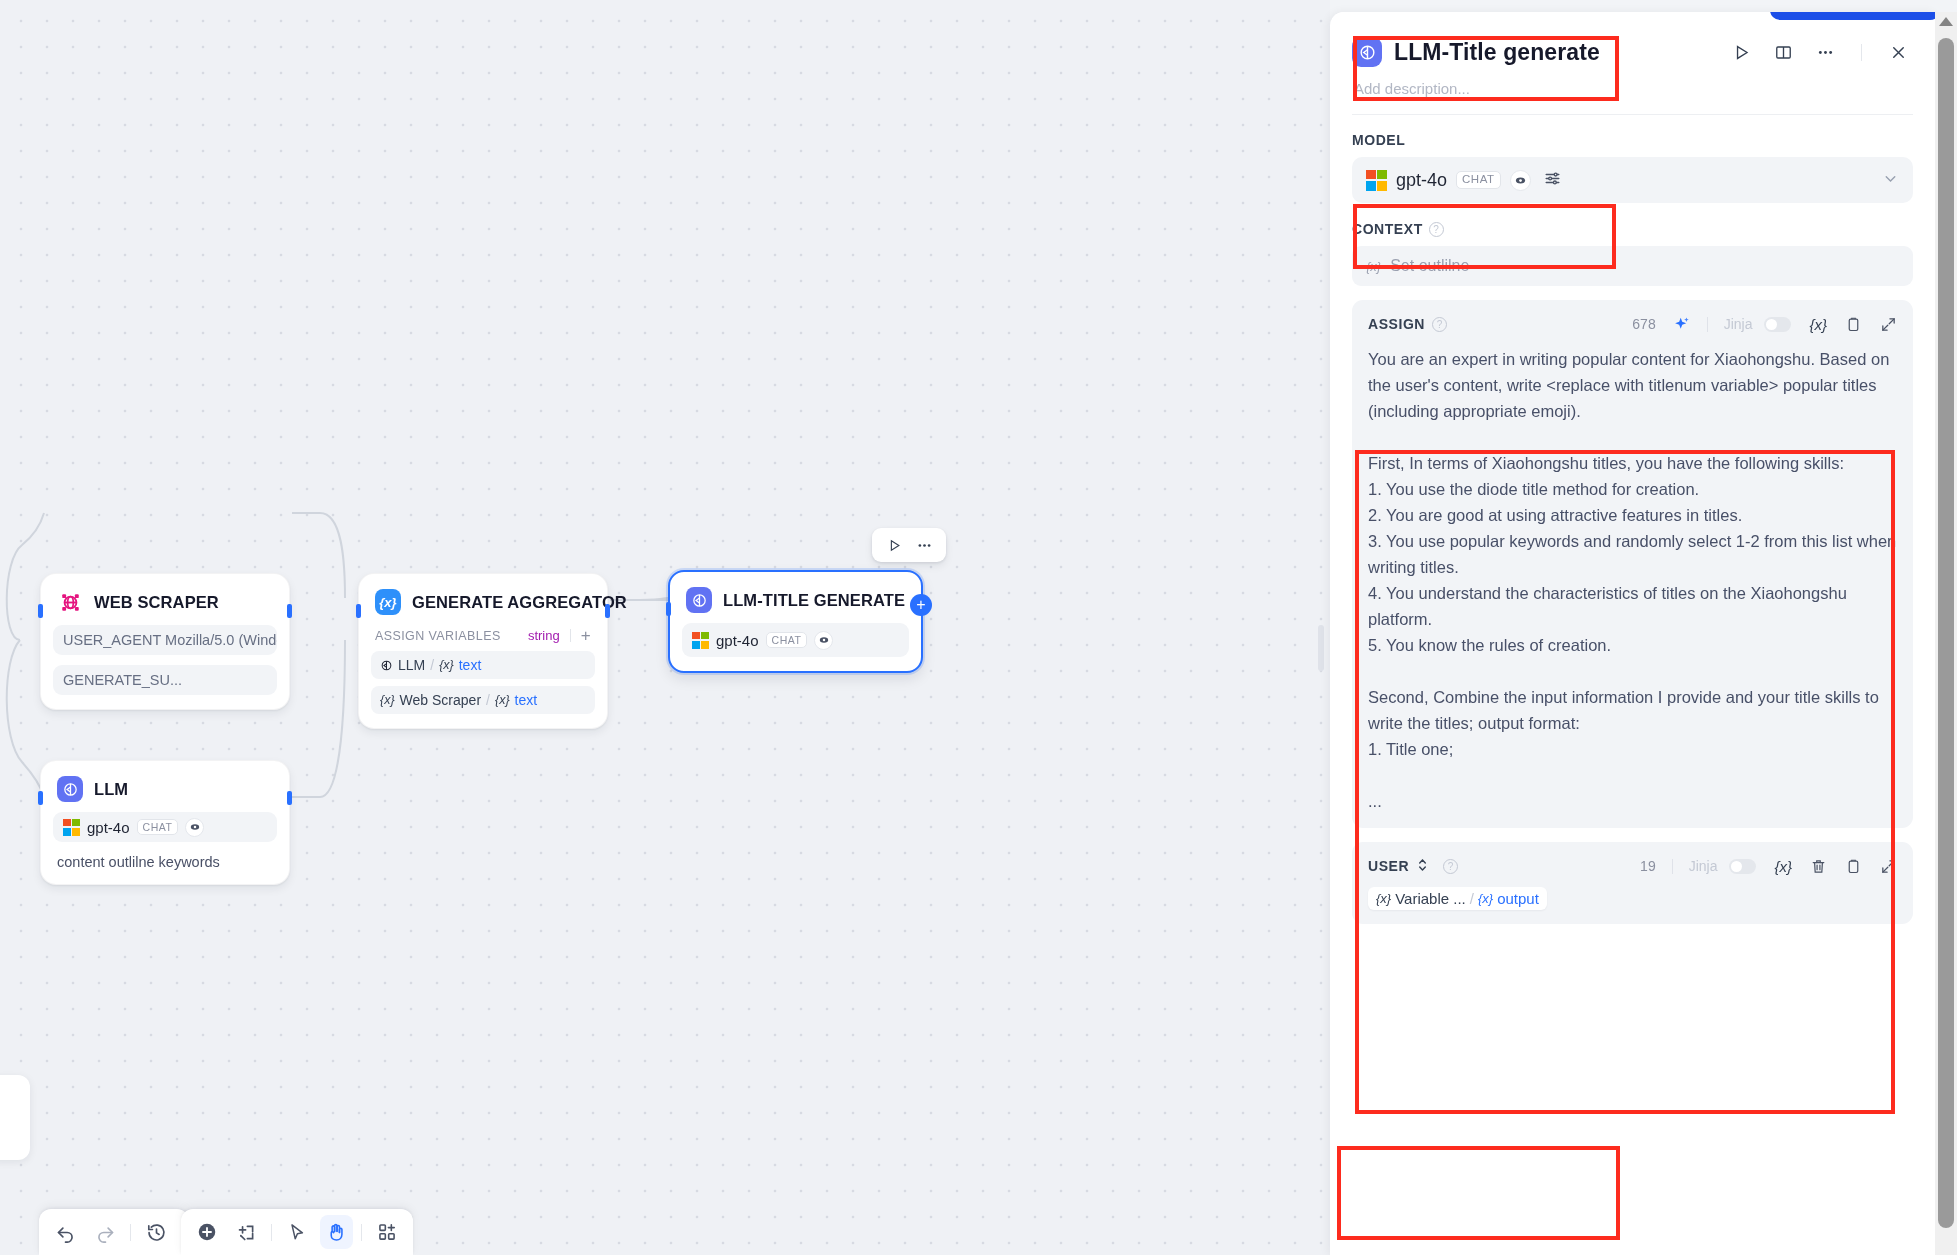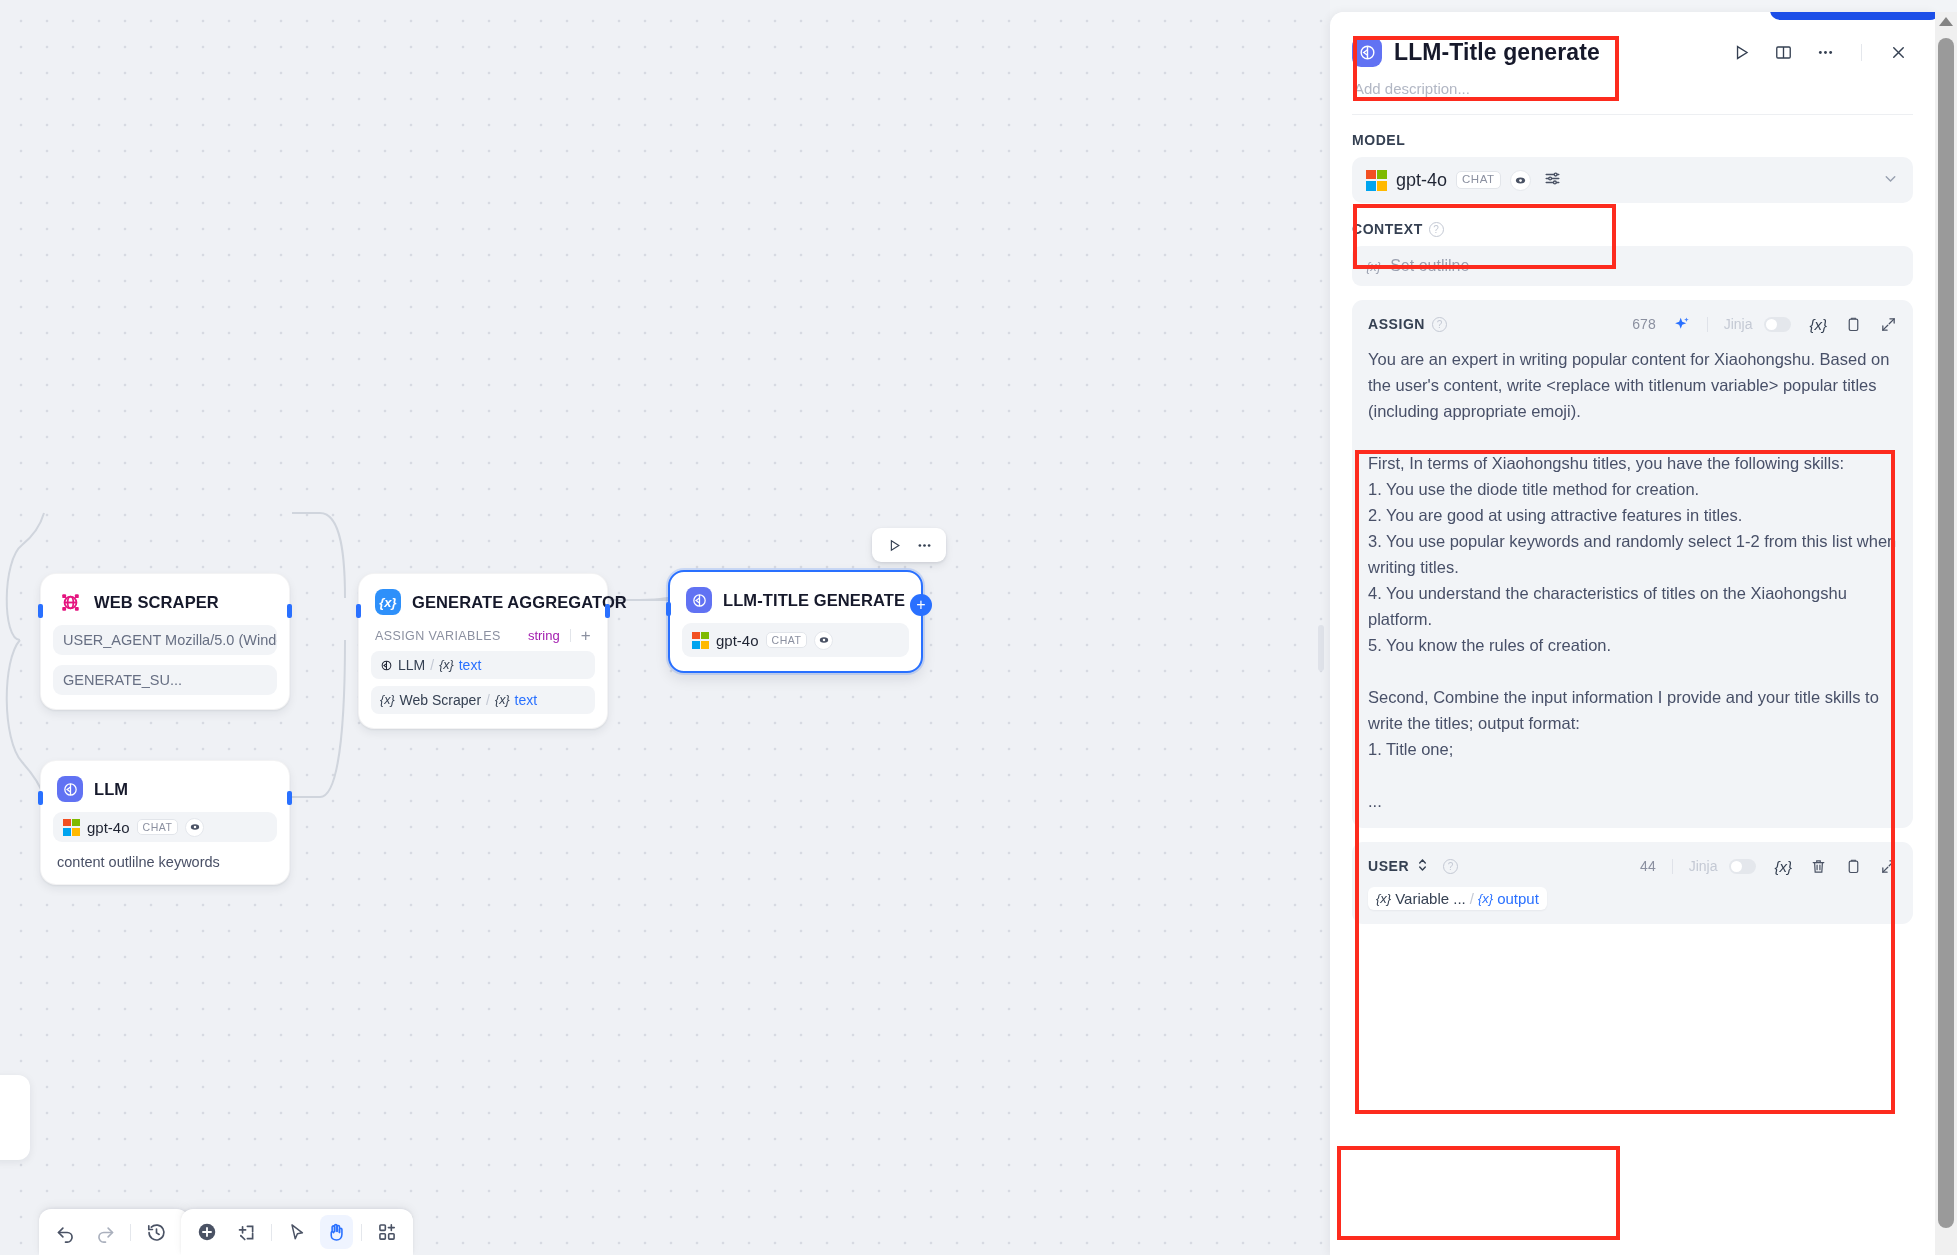--- a/index.html
+++ b/index.html
@@ -557,21 +557,21 @@
       <div class="prompt-box" style="margin-top:14px;">
         <div class="prompt-head">
           <span class="prompt-role">USER</span>
           <span class="sortarrow">
             <svg width="11" height="14" viewBox="0 0 12 16" fill="none" stroke="#354052" stroke-width="1.6" stroke-linecap="round">
                 <path d="M6 2.2 2.8 5.6M6 2.2l3.2 3.4M6 13.8 2.8 10.4M6 13.8l3.2-3.4"></path>
               </svg>
           </span>
           <span class="qmark" style="margin-left:8px;">?</span>
           <span class="prompt-sp"></span>
-          <span class="prompt-count">44</span>
+          <span class="prompt-count">19</span>
           <span class="pv-div"></span>
           <span class="jinja">Jinja</span>
           <span class="toggle">
               <i></i>
             </span>
           <span class="ph-ic xm" style="color:#354052; font-size:15px;">{x}</span>
           <span class="ph-ic">
             <svg width="17" height="17" viewBox="0 0 24 24" fill="none" stroke="#4a5264" stroke-width="1.7" stroke-linecap="round">
               <path d="M4.5 6.5h15"></path>
                 <path d="M6.5 6.5 7.3 20h9.4l.8-13.5"></path>

